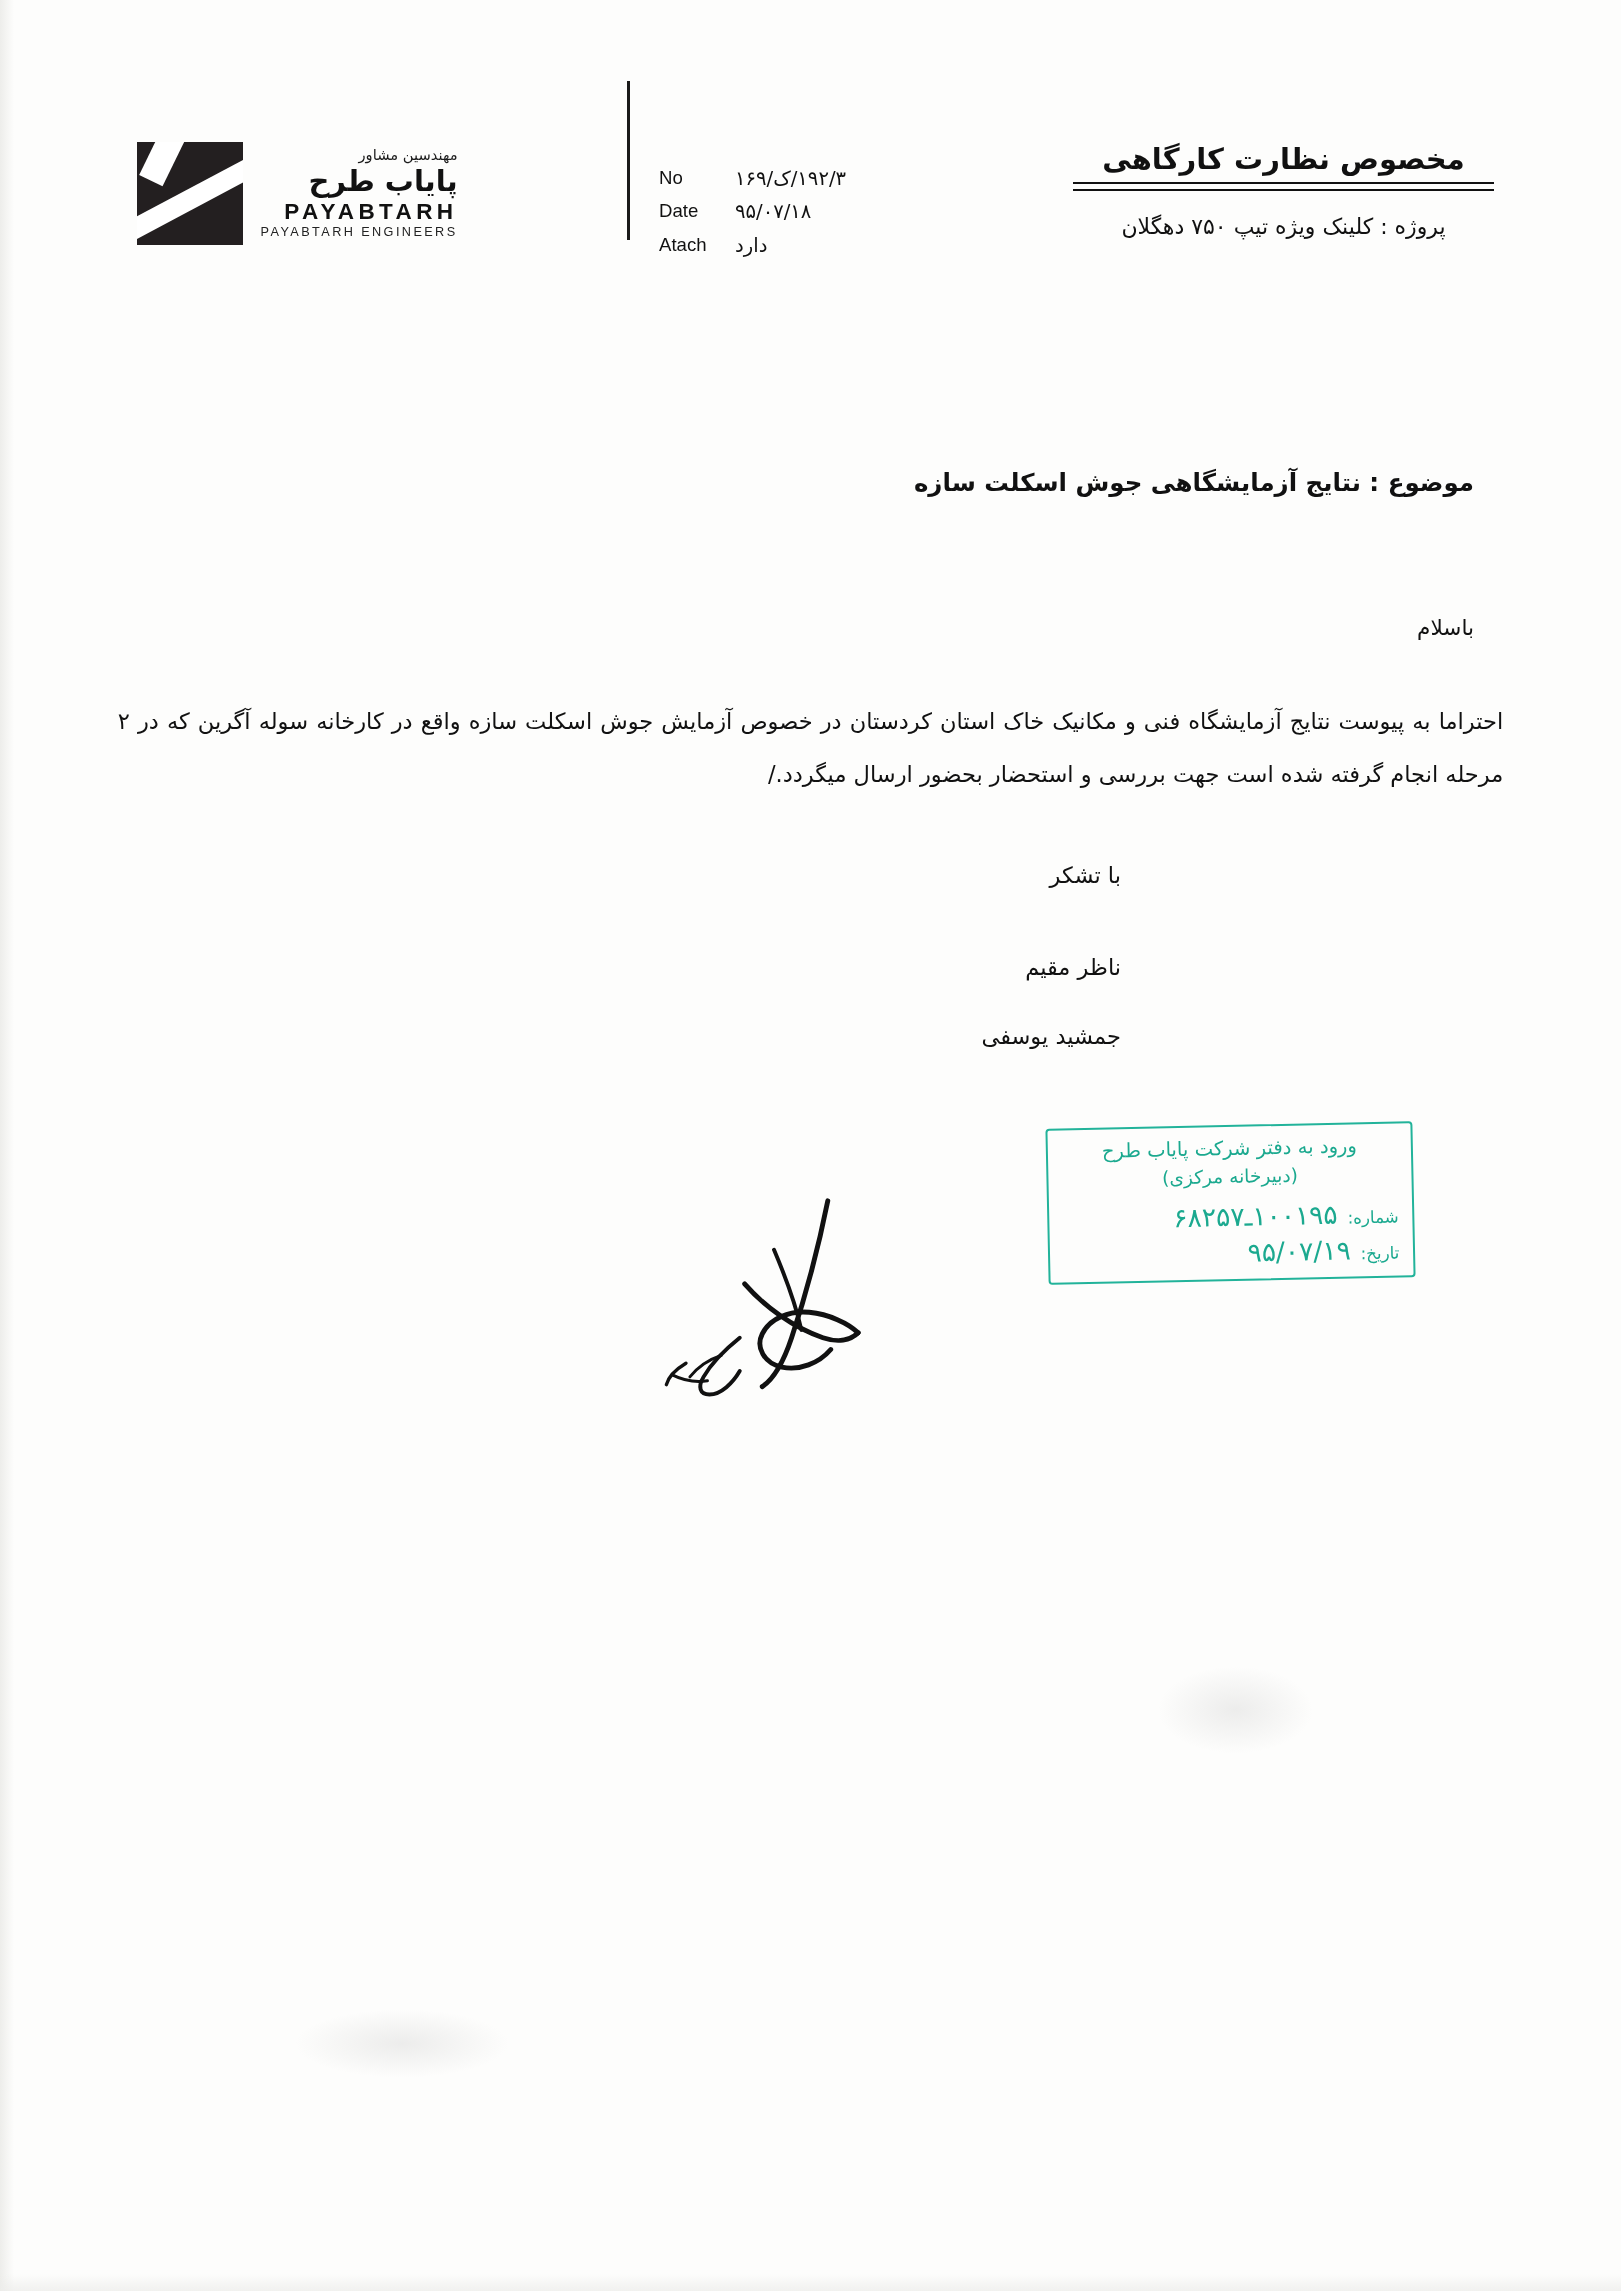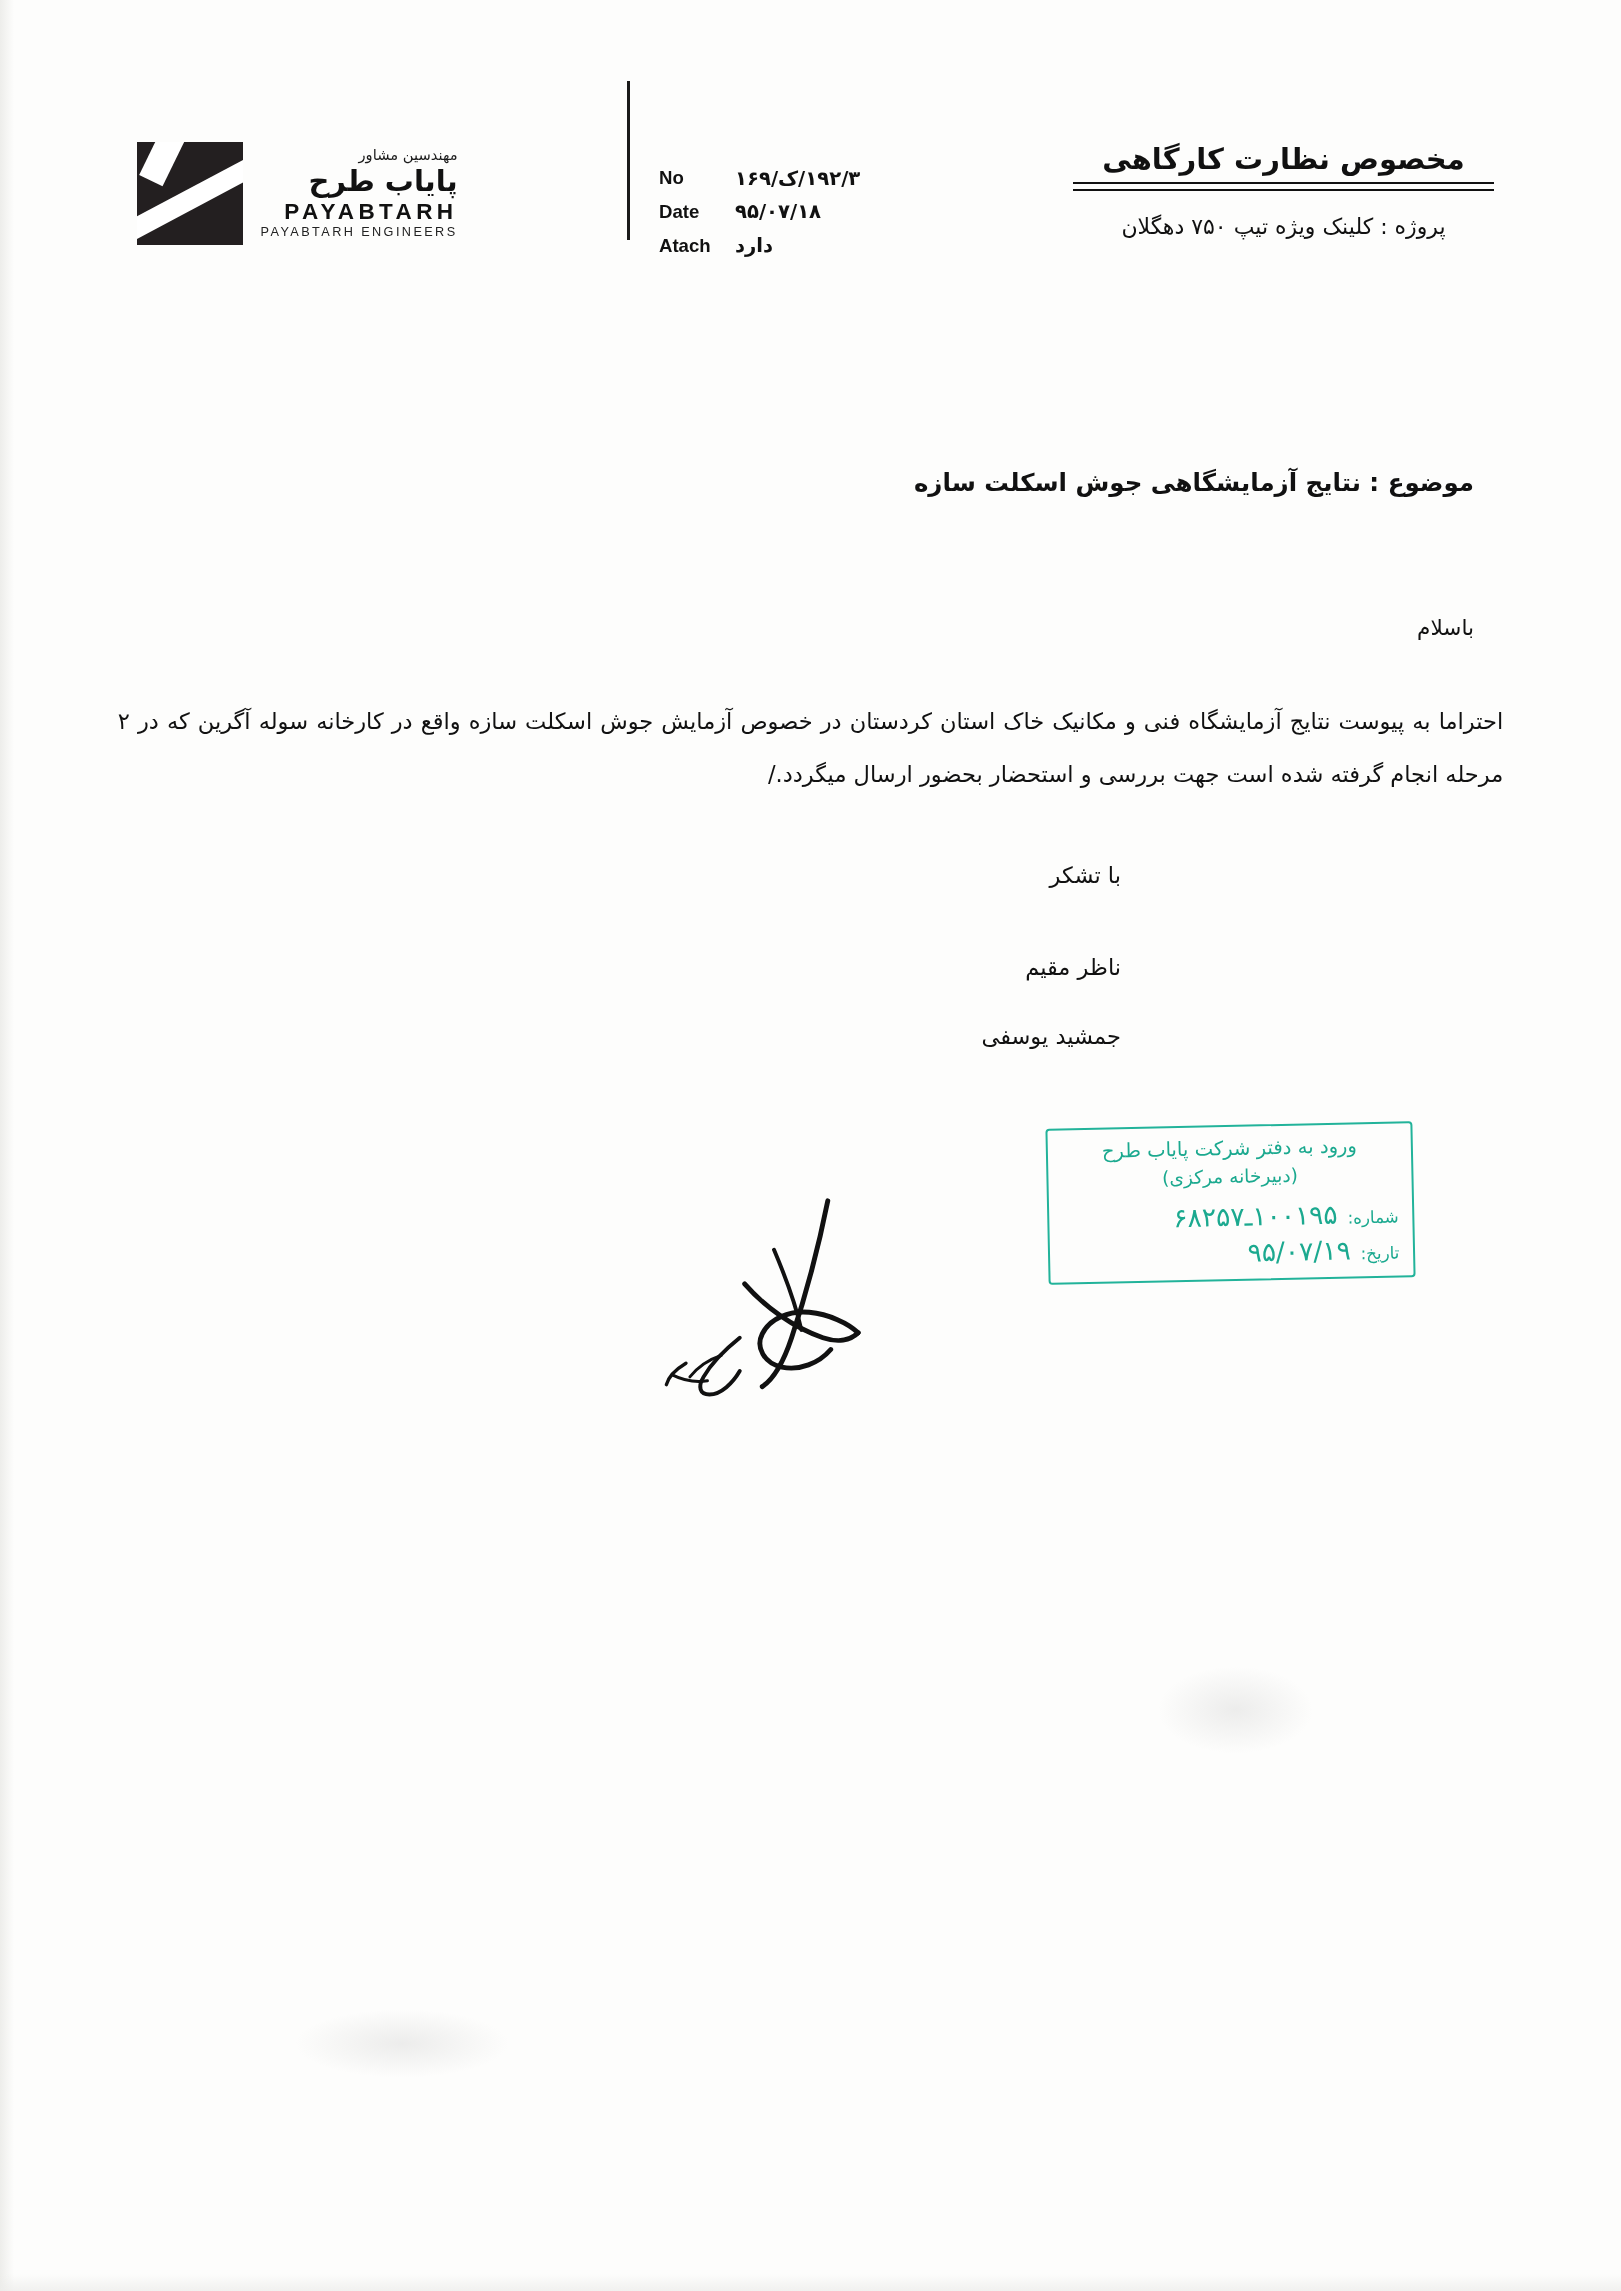--- a/index.html
+++ b/index.html
@@ -125,23 +125,22 @@
 
   .meta-block {
     position: absolute;
     left: 659px;
     top: 24.5px;
     direction: ltr;
     font-family: "Liberation Sans", sans-serif;
   }
   .meta-row {
     display: flex;
-    align-items: center;
+    align-items: flex-start;
     margin-bottom: 10.8px;
-    font-weight: bold;
   }
   .meta-label {
     width: 76px;
     font-size: 18.6px;
     color: #111;
   }
   .meta-value {
     font-size: 19.6px;
     color: #111;
     direction: rtl;

